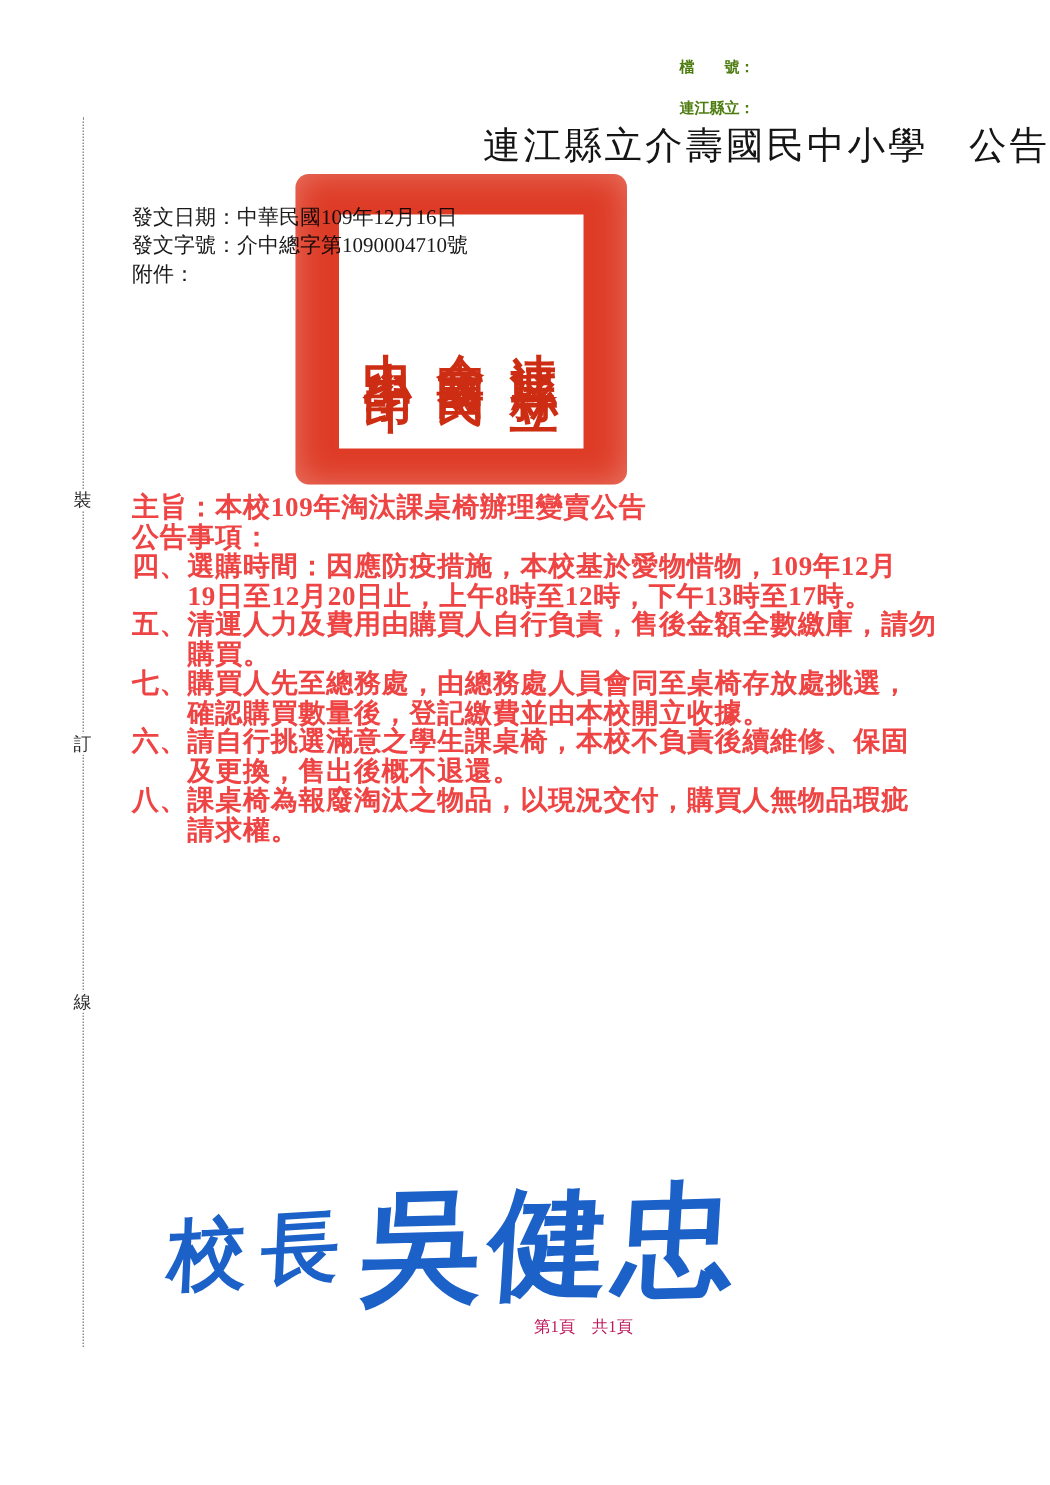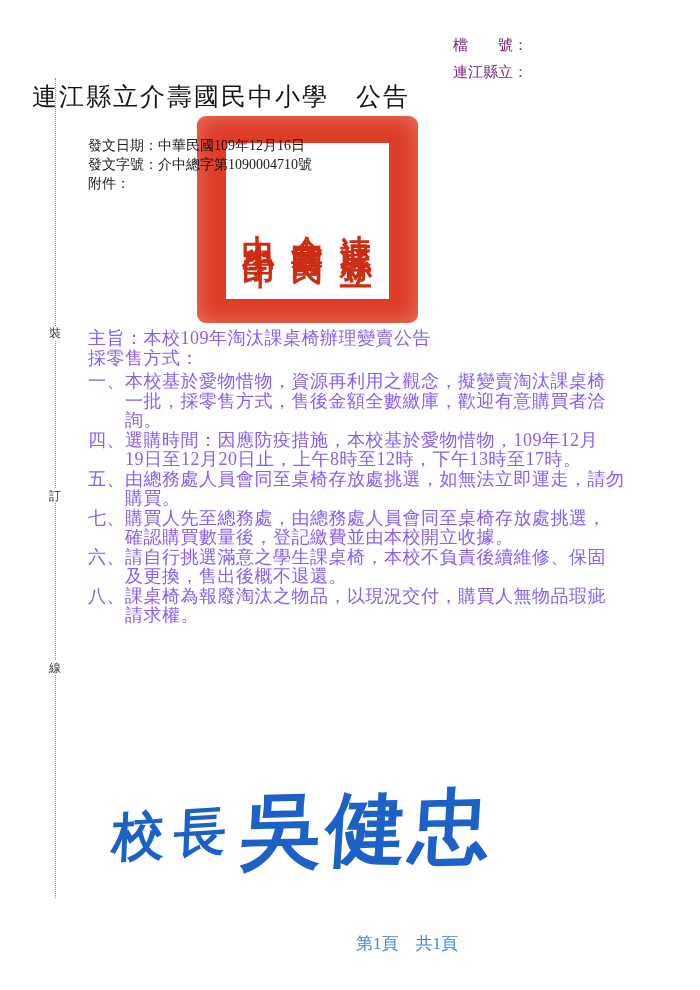--- a/index.html
+++ b/index.html
@@ -18,27 +18,27 @@
     position:absolute; left:46px; width:18px; text-align:center;
     font-size:12px; color:#2b2b2b; background:#fff; line-height:14px;
   }
   .mark-zhuang { top:326px; }
   .mark-ding   { top:489px; }
   .mark-xian   { top:661px; }
 
   
   .file-block {
     position:absolute; left:453px; top:32px;
-    font-size:15px; line-height:27px; color:#701a75;
+    font-size:10px; line-height:27px; color:#4d7c0f;font-weight:bold;
   }
 
   
   .doc-title {
     position:absolute; left:0; right:0; top:80px; margin:0;
-    text-align:left; text-indent:32px;
+    text-align:right; text-indent:32px;
     font-size:25px; font-weight:normal; letter-spacing:2px; color:#151515;
     white-space:pre;
   }
 
   
   .doc-info {
     position:absolute; left:88px; top:136px;
     font-size:14px; line-height:19px; color:#1a1a1a;
   }
   .doc-info div { white-space:pre; }
@@ -57,21 +57,21 @@
   }
   .seal-col {
     writing-mode:vertical-rl; text-orientation:upright;
     font-size:32px; line-height:1; font-weight:bold; color:#cc2d13;
     letter-spacing:6px; transform:scaleY(1.05);
   }
 
   
   .doc-body {
     position:absolute; left:88px; top:329px; width:572px;
-    font-size:18px; line-height:19.5px; letter-spacing:0.5px; color:#8b5cf6;
+    font-size:18px; line-height:19.5px; letter-spacing:0.5px; color:#ef4444;font-weight:bold;
   }
   .doc-body p { margin:0; white-space:pre-line; }
   .para-field   { padding-left:56px; text-indent:-56px; }
   .para-section { padding-left:0; }
   .para-item    { margin-left:27px; padding-left:37px; text-indent:-37px; }
   .gap-before   { margin-top:4px !important; }
 
   
   .signature {
     position:absolute; left:112px; top:778px; white-space:nowrap;
@@ -82,22 +82,22 @@
     letter-spacing:10px; transform:skewX(-6deg) rotate(-2deg);
     vertical-align:10px; margin-right:2px;
   }
   .sig-name {
     display:inline-block; font-size:80px; font-weight:bold;
     letter-spacing:4px; transform:skewX(-5deg);
   }
 
   
   .footer {
-    position:absolute; left:356px; top:932px;
-    font-size:17px; color:#3b82f6; white-space:pre;
+    position:absolute; left:356px; top:877px;
+    font-size:11px; color:#be185d; white-space:pre;
   }
 </style>
 </head>
 <body>
 
 <div class="page">
 
   <div class="binding-line"></div>
   <div class="binding-mark mark-zhuang">裝</div>
   <div class="binding-mark mark-ding">訂</div>
@@ -119,27 +119,24 @@
   <div class="seal">
     <div class="seal-inner">
       <div class="seal-col">連江縣立</div>
       <div class="seal-col">介壽國民</div>
       <div class="seal-col">中小學印</div>
     </div>
   </div>
 
   <div class="doc-body">
     <p class="para-field">主旨：本校109年淘汰課桌椅辦理變賣公告</p>
-    <p class="para-section">採零售方式：</p>
-    <p class="para-item gap-before">一、本校基於愛物惜物，資源再利用之觀念，擬變賣淘汰課桌椅
-一批，採零售方式，售後金額全數繳庫，歡迎有意購買者洽
-詢。</p>
+    <p class="para-section">公告事項：</p>
     <p class="para-item">四、選購時間：因應防疫措施，本校基於愛物惜物，109年12月
 19日至12月20日止，上午8時至12時，下午13時至17時。</p>
-    <p class="para-item">五、由總務處人員會同至桌椅存放處挑選，如無法立即運走，請勿
+    <p class="para-item">五、清運人力及費用由購買人自行負責，售後金額全數繳庫，請勿
 購買。</p>
     <p class="para-item">七、購買人先至總務處，由總務處人員會同至桌椅存放處挑選，
 確認購買數量後，登記繳費並由本校開立收據。</p>
     <p class="para-item">六、請自行挑選滿意之學生課桌椅，本校不負責後續維修、保固
 及更換，售出後概不退還。</p>
     <p class="para-item">八、課桌椅為報廢淘汰之物品，以現況交付，購買人無物品瑕疵
 請求權。</p>
   </div>
 
   <div class="signature">

